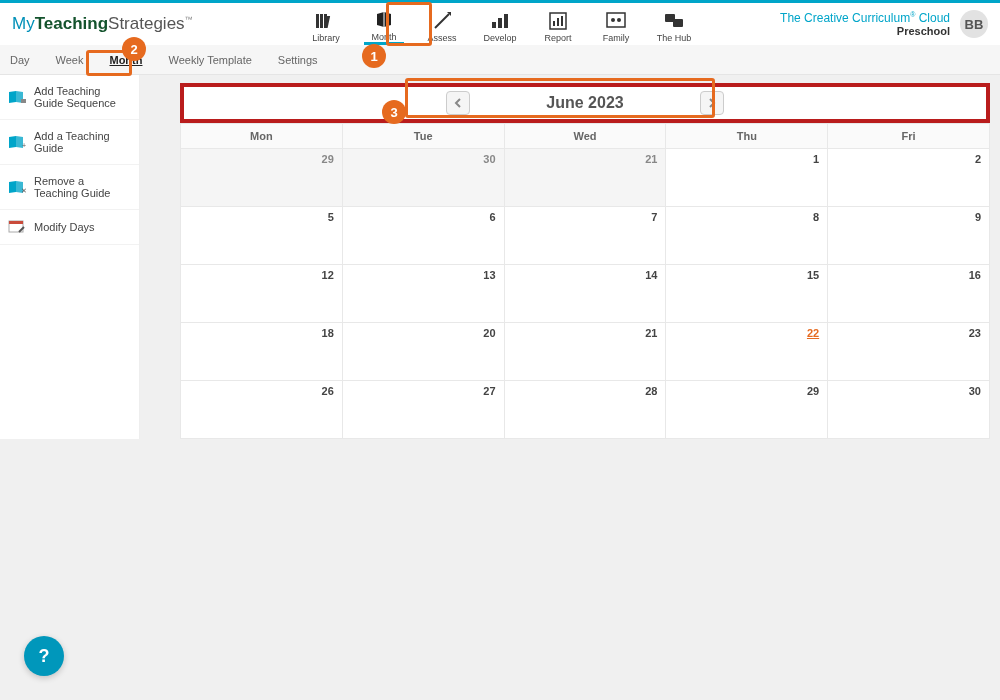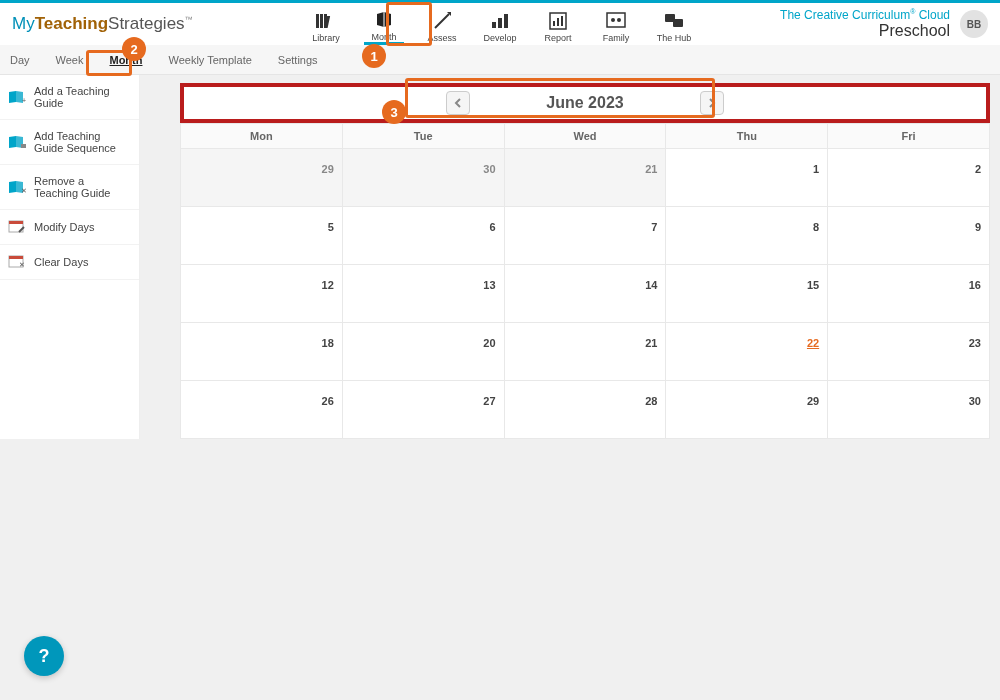--- a/index.html
+++ b/index.html
@@ -1,45 +1,45 @@
 <!DOCTYPE html>
 <html><head>
 <meta charset="utf-8">
 <style>
   * { box-sizing: border-box; margin: 0; padding: 0; }
   body { font-family: -apple-system, "Segoe UI", Arial, sans-serif; background: #f0f0f0; width: 1000px; height: 700px; overflow: hidden; position: relative; }
   .topbar { height: 3px; background: #00a5c9; }
   .header { background: #fff; height: 42px; display: flex; align-items: center; padding: 0 12px; position: relative; }
   .logo { font-size: 17px; color: #0090b8; font-weight: 300; }
-  .logo .bold { font-weight: 700; color: #a16207; }
+  .logo .bold { font-weight: 700; color: #14532d; }
   .logo .strat { color:#555; font-weight:400;}
   .logo .tm { font-size: 8px; color: #888; vertical-align: super; }
   .topnav { position: absolute; left: 50%; transform: translateX(-50%); display: flex; gap: 18px; align-items:flex-end; height:100%; padding-bottom:2px;}
   .topnav-item { display: flex; flex-direction: column; align-items: center; cursor: pointer; font-size: 9px; color: #444; width: 40px; }
   .topnav-item .ico { height: 20px; display:flex; align-items:center; justify-content:center; margin-bottom:2px;}
   .topnav-item.active { border-bottom: 3px solid #00a5c9; padding-bottom: 0px; margin-bottom:-2px;}
   .header-right { margin-left: auto; text-align: right; display:flex; align-items:center; gap:10px;}
   .brand-line { font-size: 12px; color: #00a5c9; }
   .brand-line .reg { font-size:7px; vertical-align:super;}
-  .brand-sub { font-size: 16px; color: #333; font-weight:400; }
-  .avatar { width: 28px; height: 28px; border-radius: 50%; background: #e2e2e2; display:flex; align-items:center; justify-content:center; font-size:10px; color:#555; font-weight:600;}
+  .brand-sub { font-size: 11px; color: #333; font-weight:700; }
+  .avatar { width: 28px; height: 28px; border-radius: 50%; background: #e2e2e2; display:flex; align-items:center; justify-content:center; font-size:13px; color:#555; font-weight:600;}
   .subnav { background: #f6f6f6; height: 30px; display: flex; align-items: center; padding: 0 6px; border-bottom:1px solid #e5e5e5; font-size: 11px; color: #666; gap: 18px;}
   .subnav-item { cursor:pointer; padding: 8px 4px;}
   .subnav-item.active { font-weight: 700; color:#222; text-decoration: underline; }
   .content { display: flex; }
   .sidebar { width: 140px; background: #fff; border-right:1px solid #eee; }
   .side-item { display:flex; align-items:center; gap:8px; padding:10px 8px; font-size:11px; color:#444; border-bottom:1px solid #f2f2f2; cursor:pointer;}
   .side-item .ic { width:18px; height:14px; flex-shrink:0; display:flex; align-items:center; justify-content:center;}
   .main { flex:1; padding: 8px 10px 0 40px; }
   .month-header { background:#fff; height:40px; display:flex; align-items:center; justify-content:center; gap: 76px; border:4px solid #b91c1c; position:relative;}
   .month-title { font-size:16px; font-weight:700; color:#555;}
   .nav-btn { width:24px; height:24px; border:1px solid #ccc; border-radius:4px; background:#f5f5f5; display:flex; align-items:center; justify-content:center; cursor:pointer; color:#888; font-size:13px;}
   .cal { width:100%; border-collapse:collapse; background:#fff;}
   .cal th { text-align:center; font-size:11px; color:#666; font-weight:700; padding:6px 8px; background:#fafafa; border:1px solid #e8e8e8;}
-  .cal td { border:1px solid #e8e8e8; height:58px; vertical-align:top; text-align:right; padding:14px 8px; font-size:11px; color:#444; font-weight:600; width:20%;}
+  .cal td { border:1px solid #e8e8e8; height:58px; vertical-align:top; text-align:right; padding:4px 8px; font-size:11px; color:#444; font-weight:600; width:20%;}
   .cal td.other { background:#f5f5f5; color:#888;}
   .cal td .today { color:#e66a1f; text-decoration:underline; font-weight:700;}
   
   .callout { position:absolute; z-index:50; }
   .callout.box { border:3px solid #e66a1f; border-radius:3px; }
   .callout.num { width:24px; height:24px; border-radius:50%; background:#e66a1f; color:#fff; font-weight:700; display:flex; align-items:center; justify-content:center; font-size:13px;}
   .help-fab { position:absolute; left:24px; bottom:24px; width:40px; height:40px; border-radius:50%; background:#0097bb; color:#fff; display:flex; align-items:center; justify-content:center; font-size:18px; font-weight:700; cursor:pointer; box-shadow:0 2px 6px rgba(0,0,0,.2);}
   svg { display:block; }
 </style>
 </head>
@@ -141,64 +141,54 @@
   <span class="subnav-item">Settings</span>
 </div>
 
 <div class="content">
   <div class="sidebar">
     <div class="side-item">
       <span class="ic">
           <svg width="18" height="14">
             <path d="M1 2 L8 1 L8 12 L1 13 Z" fill="#00a5c9"></path>
             <path d="M8 1 L15 2 L15 13 L8 12 Z" fill="#3ab8d4"></path>
-            <text x="14" y="13" font-size="7" fill="#555">+</text>
-          </svg>
-        </span>
-      <span>Add a Teaching Guide</span>
+            <rect x="13" y="9" width="5" height="4" fill="#888"></rect>
+          </svg>
+        </span>
+      <span>Add Teaching Guide Sequence</span>
     </div>
     <div class="side-item">
       <span class="ic">
           <svg width="18" height="14">
             <path d="M1 2 L8 1 L8 12 L1 13 Z" fill="#00a5c9"></path>
             <path d="M8 1 L15 2 L15 13 L8 12 Z" fill="#3ab8d4"></path>
-            <rect x="13" y="9" width="5" height="4" fill="#888"></rect>
-          </svg>
-        </span>
-      <span>Add Teaching Guide Sequence</span>
+            <text x="14" y="13" font-size="7" fill="#555">+</text>
+          </svg>
+        </span>
+      <span>Add a Teaching Guide</span>
     </div>
     <div class="side-item">
       <span class="ic">
           <svg width="18" height="14">
             <path d="M1 2 L8 1 L8 12 L1 13 Z" fill="#00a5c9"></path>
             <path d="M8 1 L15 2 L15 13 L8 12 Z" fill="#3ab8d4"></path>
             <text x="13" y="13" font-size="7" fill="#555">✕</text>
           </svg>
         </span>
       <span>Remove a Teaching Guide</span>
     </div>
     <div class="side-item">
       <span class="ic">
           <svg width="18" height="14">
             <rect x="1" y="1" width="14" height="11" fill="#fff" stroke="#aaa"></rect>
             <rect x="1" y="1" width="14" height="3" fill="#c94b3b"></rect>
             <line x1="11" y1="12" x2="16" y2="7" stroke="#555" stroke-width="2"></line>
           </svg>
         </span>
       <span>Modify Days</span>
-    </div>
-    <div class="side-item">
-      <span class="ic">
-          <svg width="18" height="14">
-            <rect x="1" y="1" width="14" height="11" fill="#fff" stroke="#aaa"></rect>
-            <rect x="1" y="1" width="14" height="3" fill="#c94b3b"></rect>
-            <text x="11" y="12" font-size="7" fill="#555">✕</text>
-          </svg>
-        </span>
-      <span>Clear Days</span>
     </div>
   </div>
 
   <div class="main">
     <div class="month-header">
       <div class="nav-btn">
           <svg width="8" height="10">
             <polyline points="6,1 2,5 6,9" fill="none" stroke="#888" stroke-width="2"></polyline>
           </svg>
         </div>

